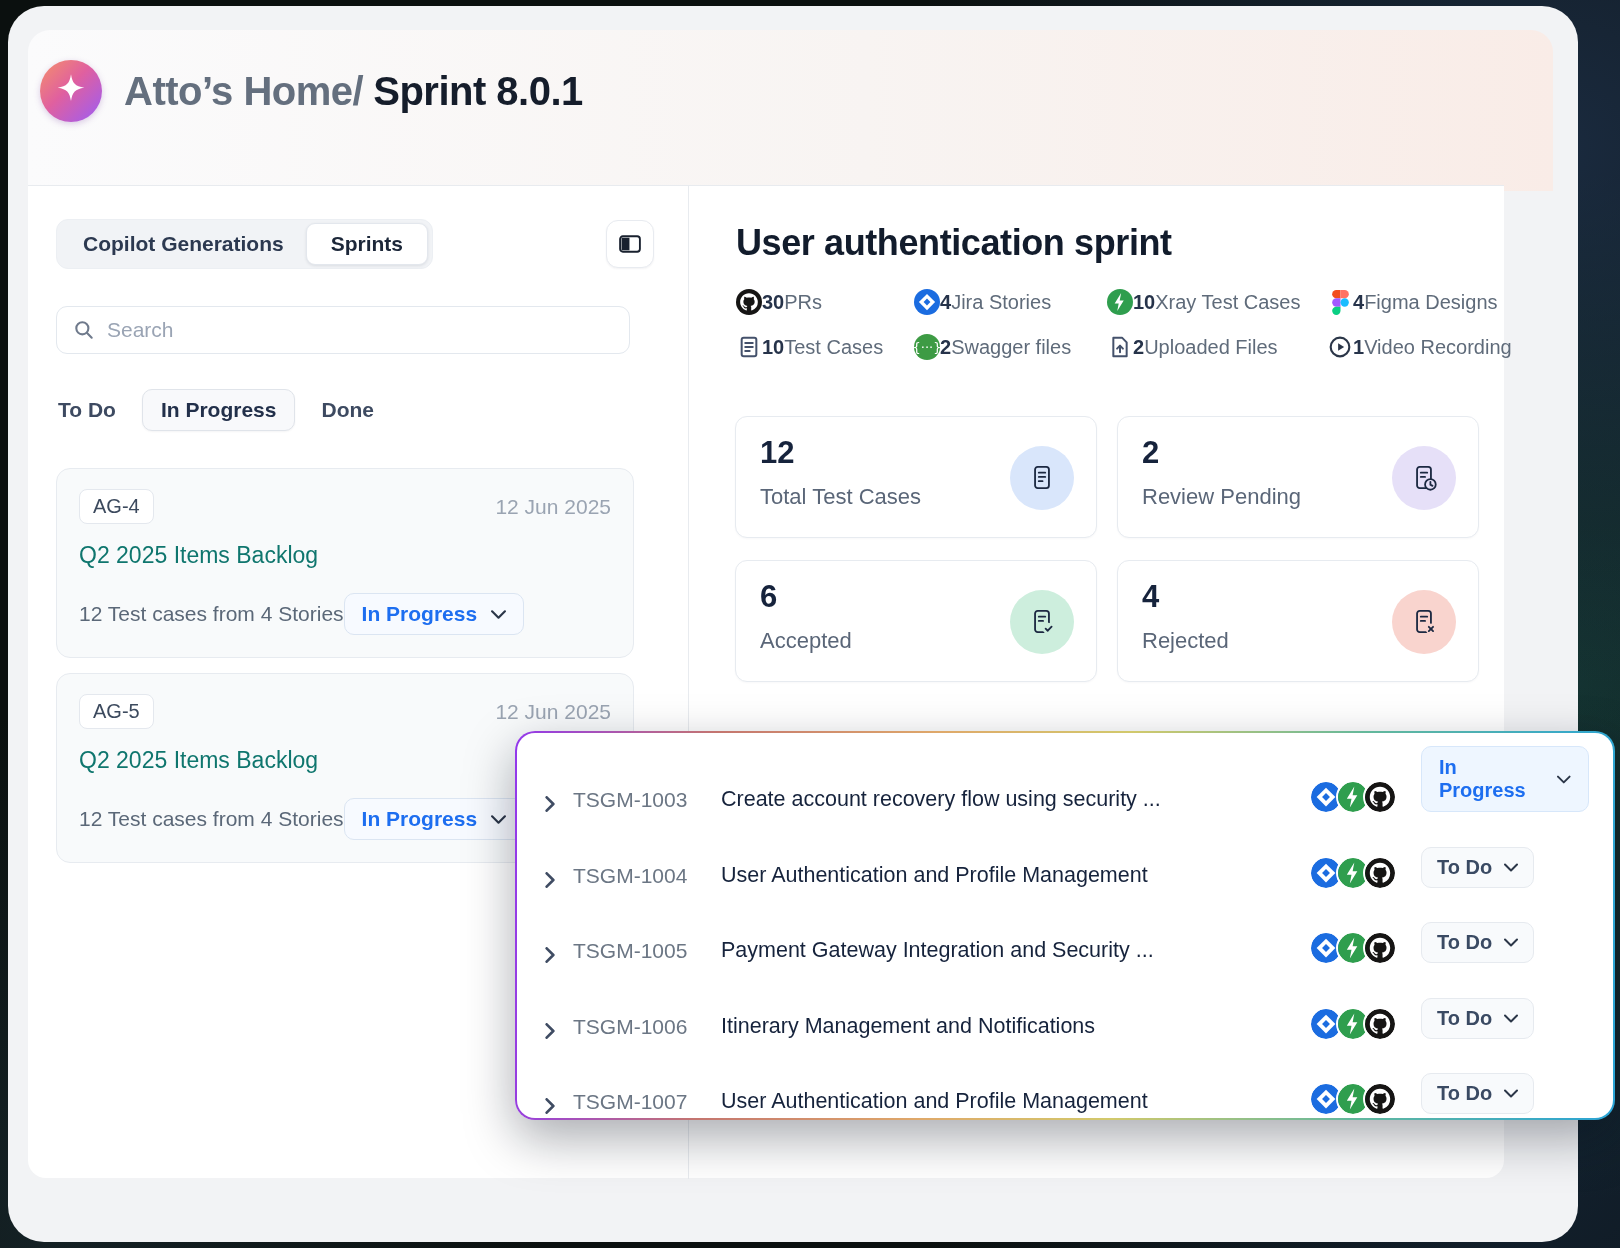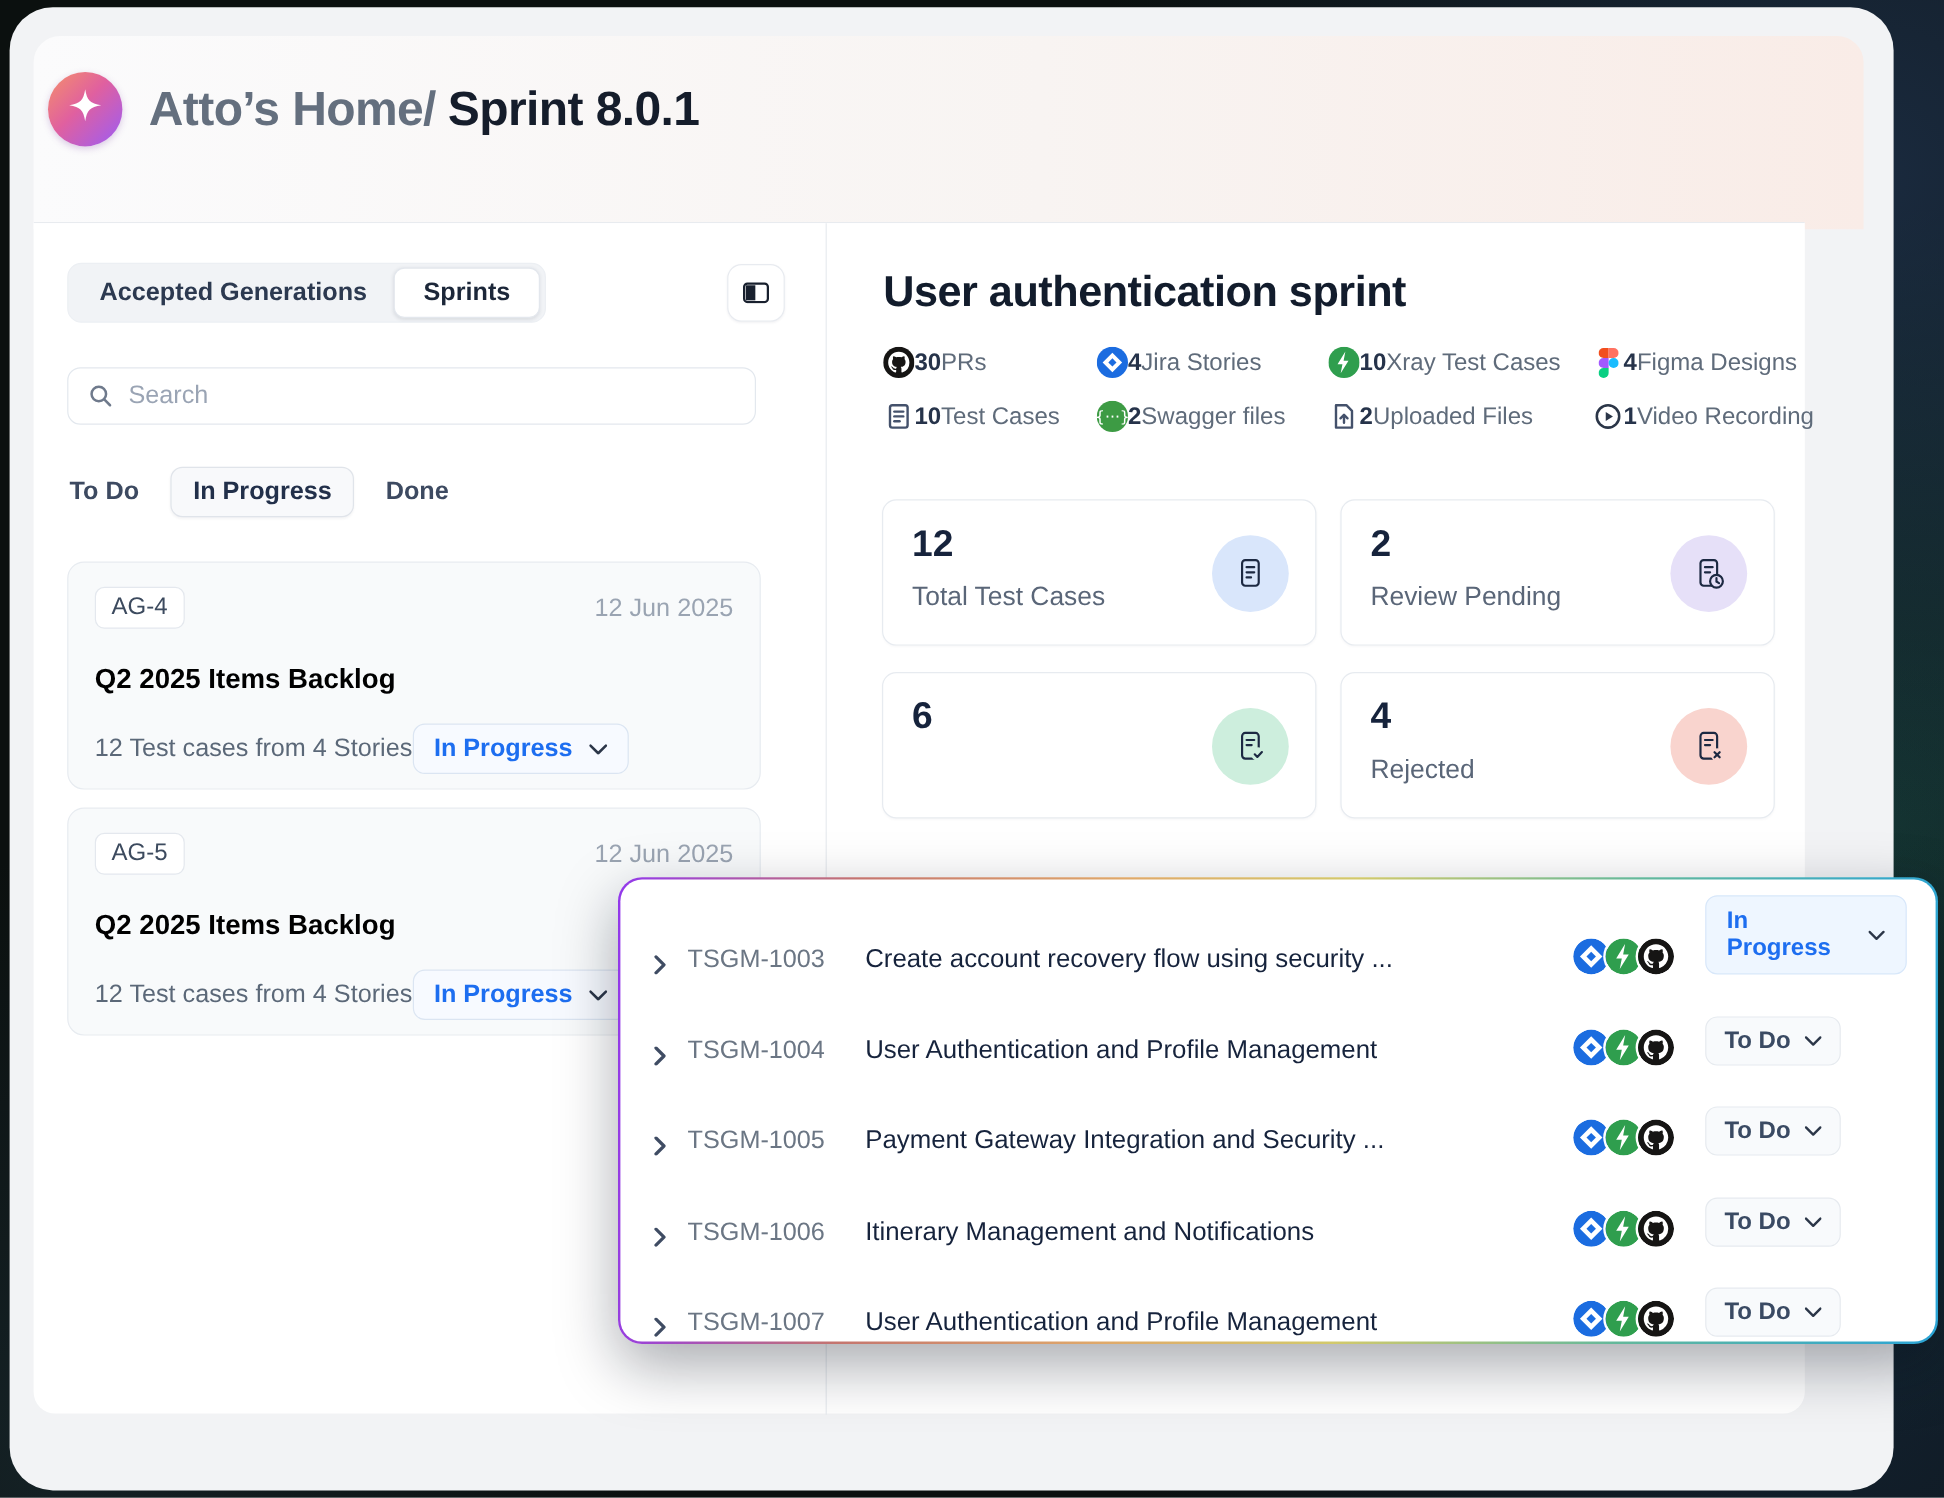--- a/index.html
+++ b/index.html
@@ -85,21 +85,21 @@
     background:#f8fafb; border:1px solid #e7ebf0; border-radius:14px; padding:20px 22px;
   }
   .gen-card.c1 { top:282px; }
   .gen-card.c2 { top:487px; }
   .gen-top { display:flex; justify-content:space-between; align-items:center; }
   .gen-id {
     background:#ffffff; border:1px solid #e4e8ee; border-radius:8px;
     font-size:20px; color:#3c4a5e; padding:5px 13px;
   }
   .gen-date { font-size:21px; color:#9aa4b2; }
-  .gen-title { margin-top:28px; font-size:23px; font-weight:700; color:#000000; }
+  .gen-title { margin-top:18px; font-size:23px; font-weight:400; color:#0f766e; }
   .gen-bottom { margin-top:24px; display:flex; justify-content:flex-start; align-items:center; }
   .gen-sub { font-size:21px; color:#5b6878; }
   .dd-btn {
     display:flex; align-items:center; gap:14px;
     background:#f7faff; border:1px solid #dbe5f2; border-radius:10px;
     padding:8px 17px; font-size:21px; font-weight:600; color:#1d6ef0;
   }
   .dd-btn svg { stroke:#2b3648; }
 
   
@@ -169,21 +169,21 @@
     <div class="app-title">
       <span class="crumb">Atto’s Home/</span><span class="sprint">Sprint 8.0.1</span>
     </div>
   </div>
 
   <div class="content-card">
     <div class="v-divider"></div>
 
     <aside class="sidebar">
       <div class="segmented">
-        <div class="seg-item">Accepted Generations</div>
+        <div class="seg-item">Copilot Generations</div>
         <div class="seg-item active">Sprints</div>
       </div>
 
       <div class="panel-toggle">
         <svg width="22" height="18" viewBox="0 0 20 16">
           <rect x="1" y="1" width="18" height="14" rx="2.5" fill="none" stroke="#18202e" stroke-width="1.7"></rect>
           <rect x="2.3" y="2.3" width="7.2" height="11.4" fill="#18202e"></rect>
         </svg>
       </div>
 
@@ -352,20 +352,21 @@
                 <rect x="8.5" y="4.5" width="13" height="20" rx="2.5"></rect>
                 <line x1="12" y1="10" x2="18" y2="10"></line>
                 <line x1="12" y1="14" x2="16" y2="14"></line>
                 <circle cx="21" cy="21" r="5" fill="#e6e0f8"></circle>
                 <polyline points="21,18.6 21,21.2 23,22.4"></polyline>
               </svg>
           </div>
         </div>
         <div class="stat-card">
           <div class="sc-value">6</div>
+          <div class="sc-label">Accepted</div>
           <div class="sc-bubble" style="background:#cdeedd">
             <svg viewBox="0 0 30 30" width="32" height="32" fill="none" stroke="#1c2942" stroke-width="1.7" stroke-linecap="round" stroke-linejoin="round">
                 <rect x="8.5" y="4.5" width="13" height="20" rx="2.5"></rect>
                 <line x1="12" y1="10" x2="18" y2="10"></line>
                 <line x1="12" y1="14" x2="16" y2="14"></line>
                 <circle cx="21" cy="21" r="5.4" fill="#cdeedd" stroke="none"></circle>
                 <polyline points="18.4,21.2 20.4,23.2 24,19.4"></polyline>
               </svg>
           </div>
         </div>

